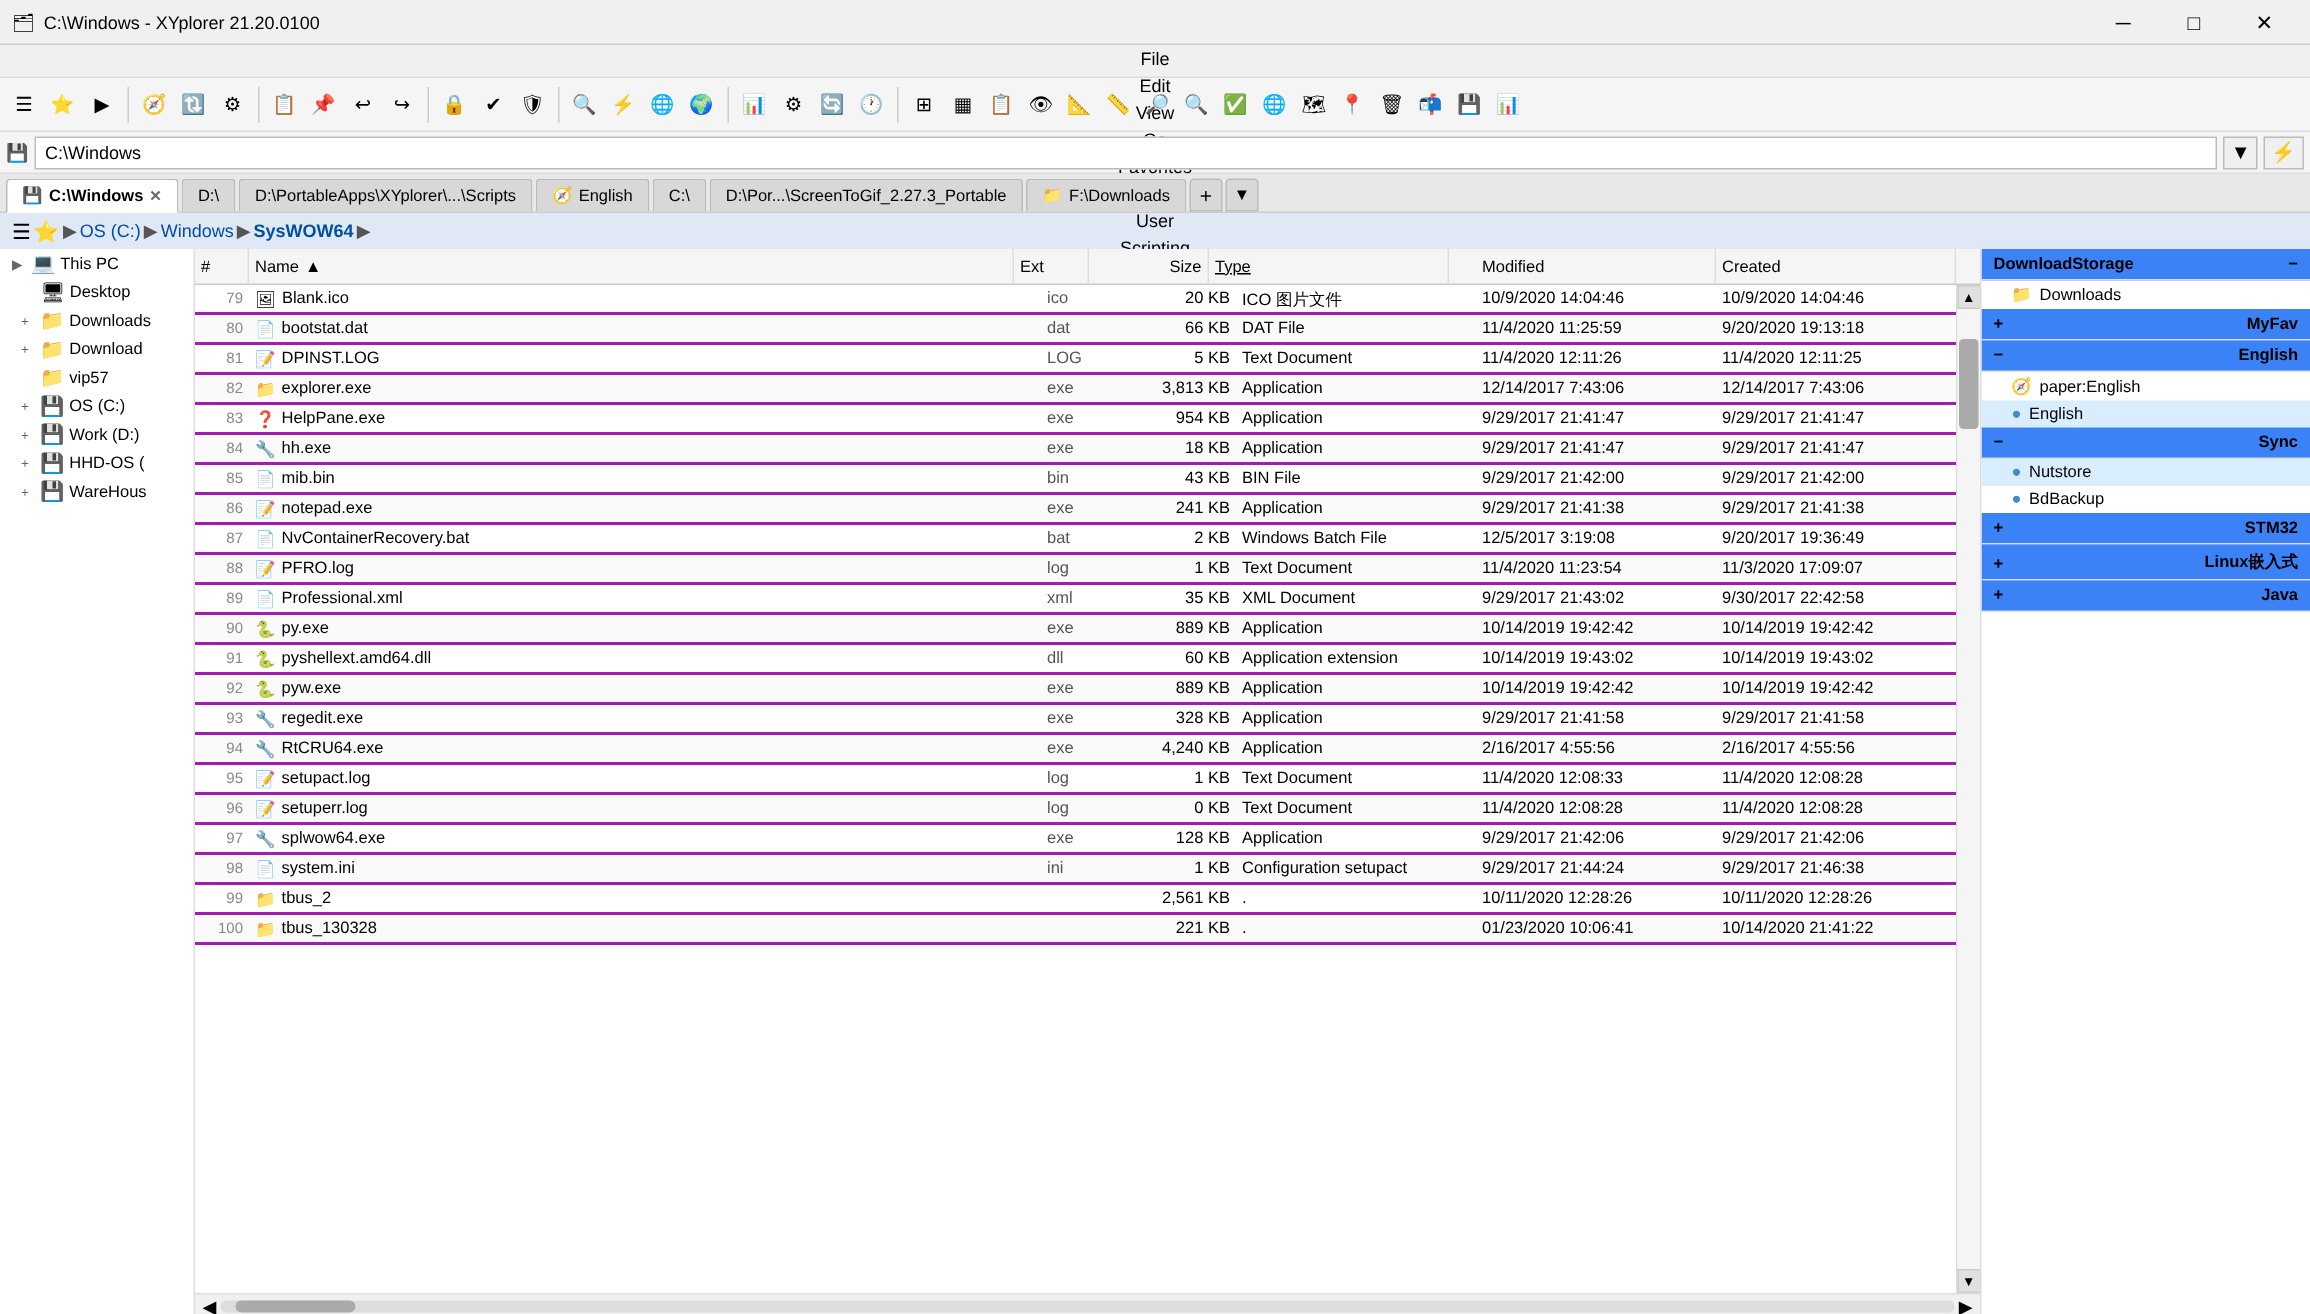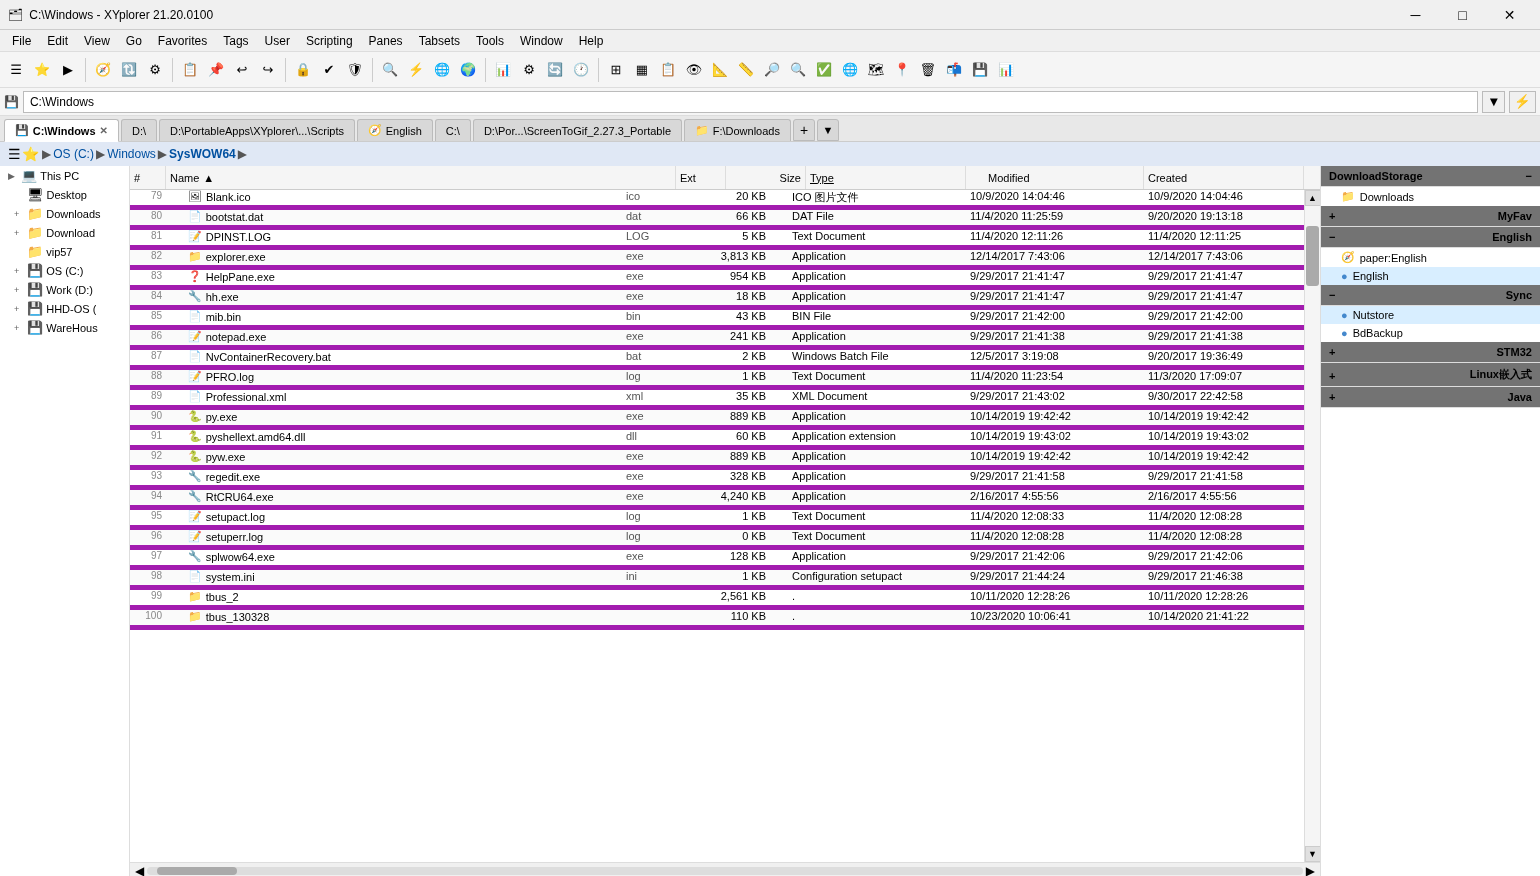--- a/index.html
+++ b/index.html
@@ -5,21 +5,21 @@
     * { margin: 0; padding: 0; box-sizing: border-box; }
     body { font-family: 'Segoe UI', Tahoma, sans-serif; font-size: 12px; background: #f0f0f0; width: 1540px; height: 876px; overflow: hidden; color: #000; }
     
     
     #titlebar { background: #f0f0f0; height: 30px; display: flex; align-items: center; justify-content: space-between; padding: 0 8px; border-bottom: 1px solid #ccc; }
     #titlebar-left { display: flex; align-items: center; gap: 6px; font-size: 12px; }
     #titlebar-controls { display: flex; gap: 2px; }
     .title-btn { width: 45px; height: 30px; border: none; background: transparent; cursor: pointer; font-size: 14px; display: flex; align-items: center; justify-content: center; }
 
     
-    #menubar { background: #f0f0f0; height: 22px; display: flex; align-items: center; padding: 0 4px; border-bottom: 1px solid #ddd; }
+    #menubar { background: #f0f0f0; height: 22px; display: flex; align-items: center; padding: 0 4px; border-bottom: 1px solid #ddd; flex-direction: column; }
     .menu-item { padding: 2px 8px; cursor: pointer; font-size: 12px; height: 22px; display: flex; align-items: center; }
 
     
     #toolbar { background: #f5f5f5; height: 36px; display: flex; align-items: center; padding: 0 4px; border-bottom: 1px solid #ddd; gap: 2px; }
     .tb-btn { height: 28px; min-width: 24px; border: none; background: transparent; cursor: pointer; display: flex; align-items: center; justify-content: center; padding: 0 3px; font-size: 13px; border-radius: 2px; }
     .tb-sep { width: 1px; height: 24px; background: #ccc; margin: 0 3px; }
 
     
     #addressbar { background: #f5f5f5; height: 28px; display: flex; align-items: center; padding: 0 4px; border-bottom: 1px solid #ddd; gap: 4px; }
     #address-path { flex: 1; height: 22px; border: 1px solid #bbb; background: white; padding: 0 6px; font-size: 12px; display: flex; align-items: center; }
@@ -52,39 +52,39 @@
     .col-num { width: 36px; }
     .col-name { flex: 1; min-width: 200px; }
     .col-ext { width: 50px; }
     .col-size { width: 80px; justify-content: flex-end; }
     .col-type { width: 160px; text-decoration: underline; }
     .col-modified { width: 160px; margin-left: 18px; }
     .col-created { width: 160px; }
 
     
     #file-list { flex: 1; overflow-y: auto; overflow-x: auto; background: white; }
-    .file-row { display: flex; align-items: flex-start; height: 20px; border-bottom: 5px solid #a21caf; cursor: pointer; font-size: 11px; gap: 18px; }
+    .file-row { display: flex; align-items: center; height: 20px; border-bottom: 2px solid #a21caf; cursor: pointer; font-size: 11px; }
     .file-row.alt { background: #fafafa; }
     .file-cell { padding: 0 4px; white-space: nowrap; overflow: hidden; text-overflow: ellipsis; display: flex; align-items: center; }
     .file-cell.num { width: 36px; color: #888; justify-content: flex-end; font-size: 10px; }
     .file-cell.name { flex: 1; min-width: 200px; gap: 4px; }
     .file-cell.ext { width: 50px; color: #555; }
     .file-cell.size { width: 80px; justify-content: flex-end; }
     .file-cell.type { width: 160px; }
     .file-cell.modified { width: 160px; }
     .file-cell.created { width: 160px; }
 
     
     #hscroll { height: 16px; background: #f0f0f0; border-top: 1px solid #ddd; display: flex; align-items: center; padding: 0 2px; }
     #hscroll-track { flex: 1; height: 8px; background: #ddd; border-radius: 4px; position: relative; }
     #hscroll-thumb { width: 80px; height: 8px; background: #aaa; border-radius: 4px; position: absolute; left: 10px; }
 
     
     #right-panel { width: 220px; background: white; border-left: 1px solid #ddd; overflow-y: auto; font-size: 11px; }
-    .rp-header { background: #737373; padding: 4px 8px; font-weight: bold; border-bottom: 1px solid #ddd; cursor: pointer; display: flex; align-items: flex-end; justify-content: space-between; }
+    .rp-header { background: #3b82f6; padding: 4px 8px; font-weight: bold; border-bottom: 1px solid #ddd; cursor: pointer; display: flex; align-items: flex-end; justify-content: space-between; }
     .rp-item { padding: 3px 12px; cursor: pointer; display: flex; align-items: center; gap: 5px; }
     .rp-item.selected { background: #d0e8ff; }
     .rp-indent1 { padding-left: 20px; }
 
     
     #file-area-wrap { flex: 1; display: flex; overflow: hidden; }
     #file-scroll-v { width: 16px; background: #f0f0f0; border-left: 1px solid #ddd; display: flex; flex-direction: column; align-items: center; }
     .scroll-arrow { width: 16px; height: 16px; background: #e0e0e0; border: 1px solid #ccc; display: flex; align-items: center; justify-content: center; cursor: pointer; font-size: 9px; }
     .scroll-v-track { flex: 1; background: #f5f5f5; width: 100%; position: relative; }
     .scroll-v-thumb { position: absolute; top: 20px; left: 1px; right: 1px; height: 60px; background: #aaa; border-radius: 3px; }
@@ -555,23 +555,23 @@
       <div class="file-cell modified">10/11/2020 12:28:26</div>
       <div class="file-cell created">10/11/2020 12:28:26</div>
     </div>
           <div class="file-row alt">
       <div class="file-cell num">100</div>
       <div class="file-cell name">
         <span>📁</span>
         <span>tbus_130328</span>
       </div>
       <div class="file-cell ext"></div>
-      <div class="file-cell size">110 KB</div>
+      <div class="file-cell size">221 KB</div>
       <div class="file-cell type">.</div>
-      <div class="file-cell modified">10/23/2020 10:06:41</div>
+      <div class="file-cell modified">01/23/2020 10:06:41</div>
       <div class="file-cell created">10/14/2020 21:41:22</div>
     </div>
         </div>
       <div id="file-scroll-v">
         <div class="scroll-arrow">▲</div>
         <div class="scroll-v-track">
           <div class="scroll-v-thumb"></div>
         </div>
         <div class="scroll-arrow">▼</div>
       </div>

